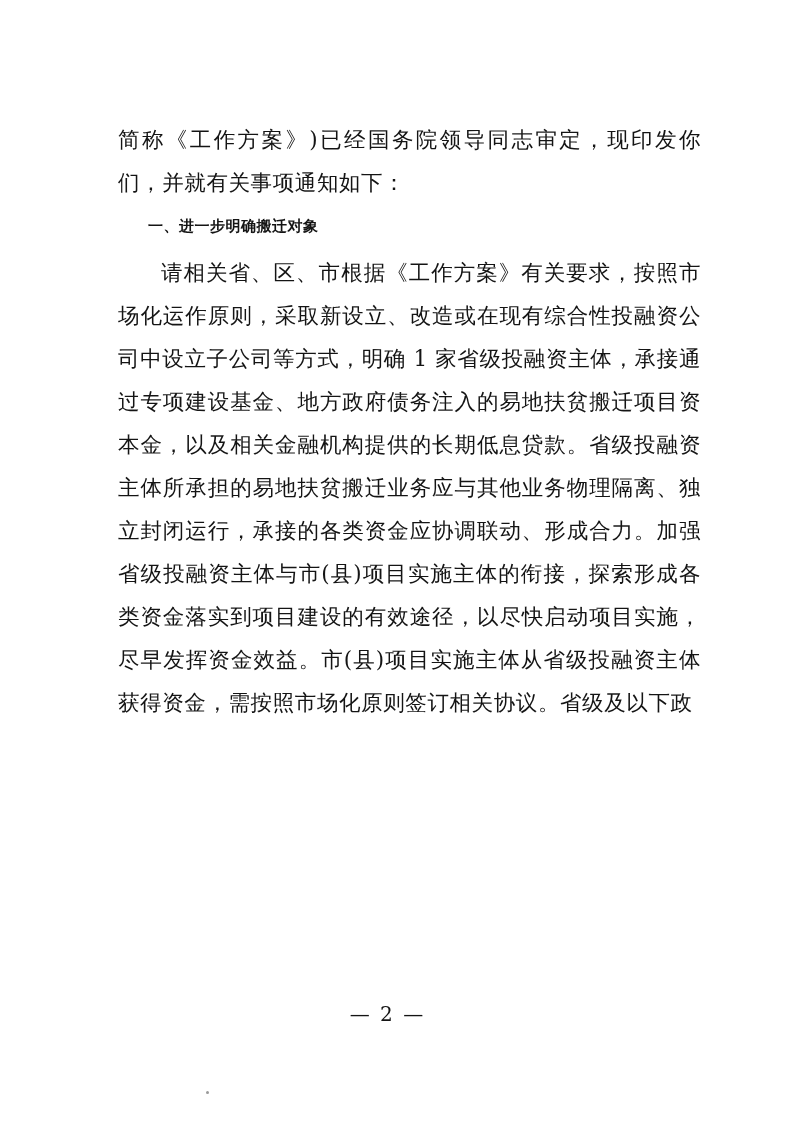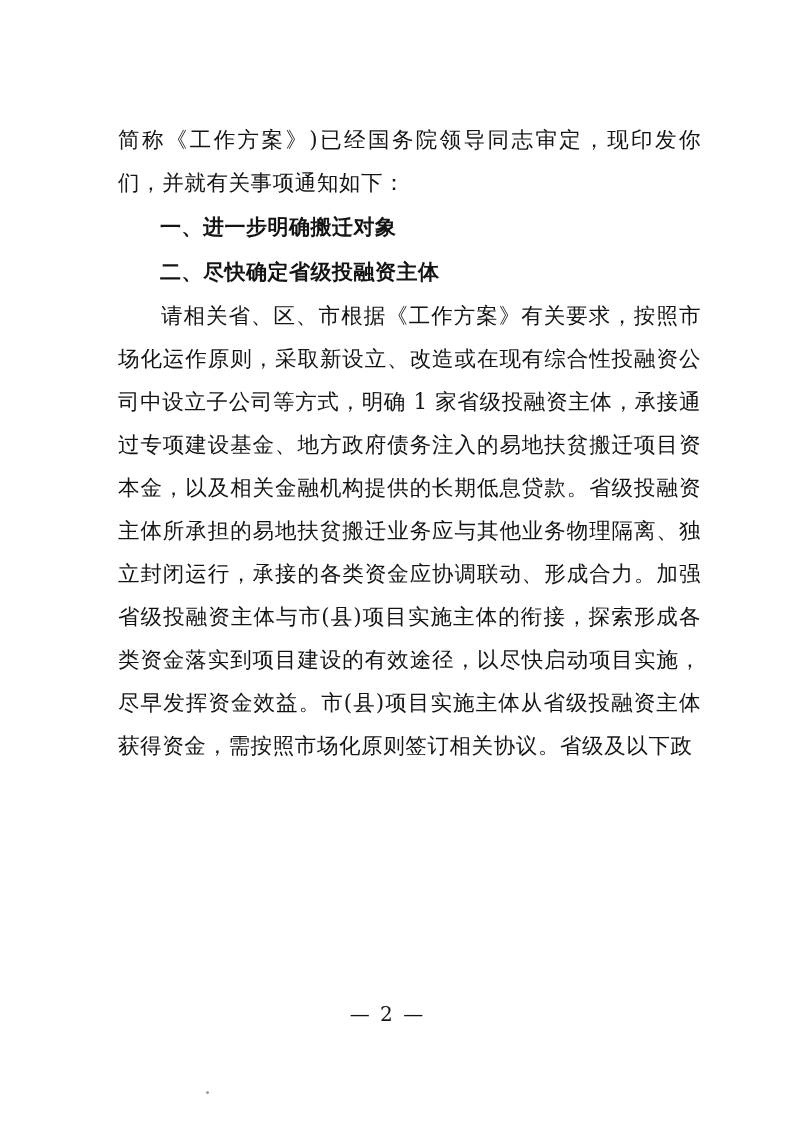--- a/index.html
+++ b/index.html
@@ -34,22 +34,22 @@
     text-indent: 2em;
     font-weight: 400;
   }
   .para.cont {
     text-indent: 0;
   }
   .heading {
     margin: 0;
     text-indent: 2em;
     font-weight: 700;
-    font-family: Liberation Serif, serif;
-    font-size: 21px;
+    font-family: Liberation Mono, monospace;
+    font-size: 15px;
     letter-spacing: 0.5px;
   }
   .spacer-sm { height: 2px; }
   .page-number {
     position: absolute;
     left: 0;
     right: 0;
     bottom: 96px;
     text-align: center;
     font-size: 20px;
@@ -79,21 +79,20 @@
 
     <p class="para cont">简称《工作方案》)已经国务院领导同志审定，现印发你们，并就有关事项通知如下：</p>
 
     <div class="spacer-sm"></div>
 
     <p class="heading">一、进一步明确搬迁对象</p>
 
 
     <div class="spacer-sm"></div>
 
-    <p class="heading">二、尽快确定省级投融资主体</p>
 
     <p class="para">请相关省、区、市根据《工作方案》有关要求，按照市场化运作原则，采取新设立、改造或在现有综合性投融资公司中设立子公司等方式，明确 1 家省级投融资主体，承接通过专项建设基金、地方政府债务注入的易地扶贫搬迁项目资本金，以及相关金融机构提供的长期低息贷款。省级投融资主体所承担的易地扶贫搬迁业务应与其他业务物理隔离、独立封闭运行，承接的各类资金应协调联动、形成合力。加强省级投融资主体与市(县)项目实施主体的衔接，探索形成各类资金落实到项目建设的有效途径，以尽快启动项目实施，尽早发挥资金效益。市(县)项目实施主体从省级投融资主体获得资金，需按照市场化原则签订相关协议。省级及以下政</p>
 
   </div>
 
   <div class="page-number">
     <span class="pn-inner">— 2 —</span>
   </div>
 
   <div class="footer-dot"></div>

